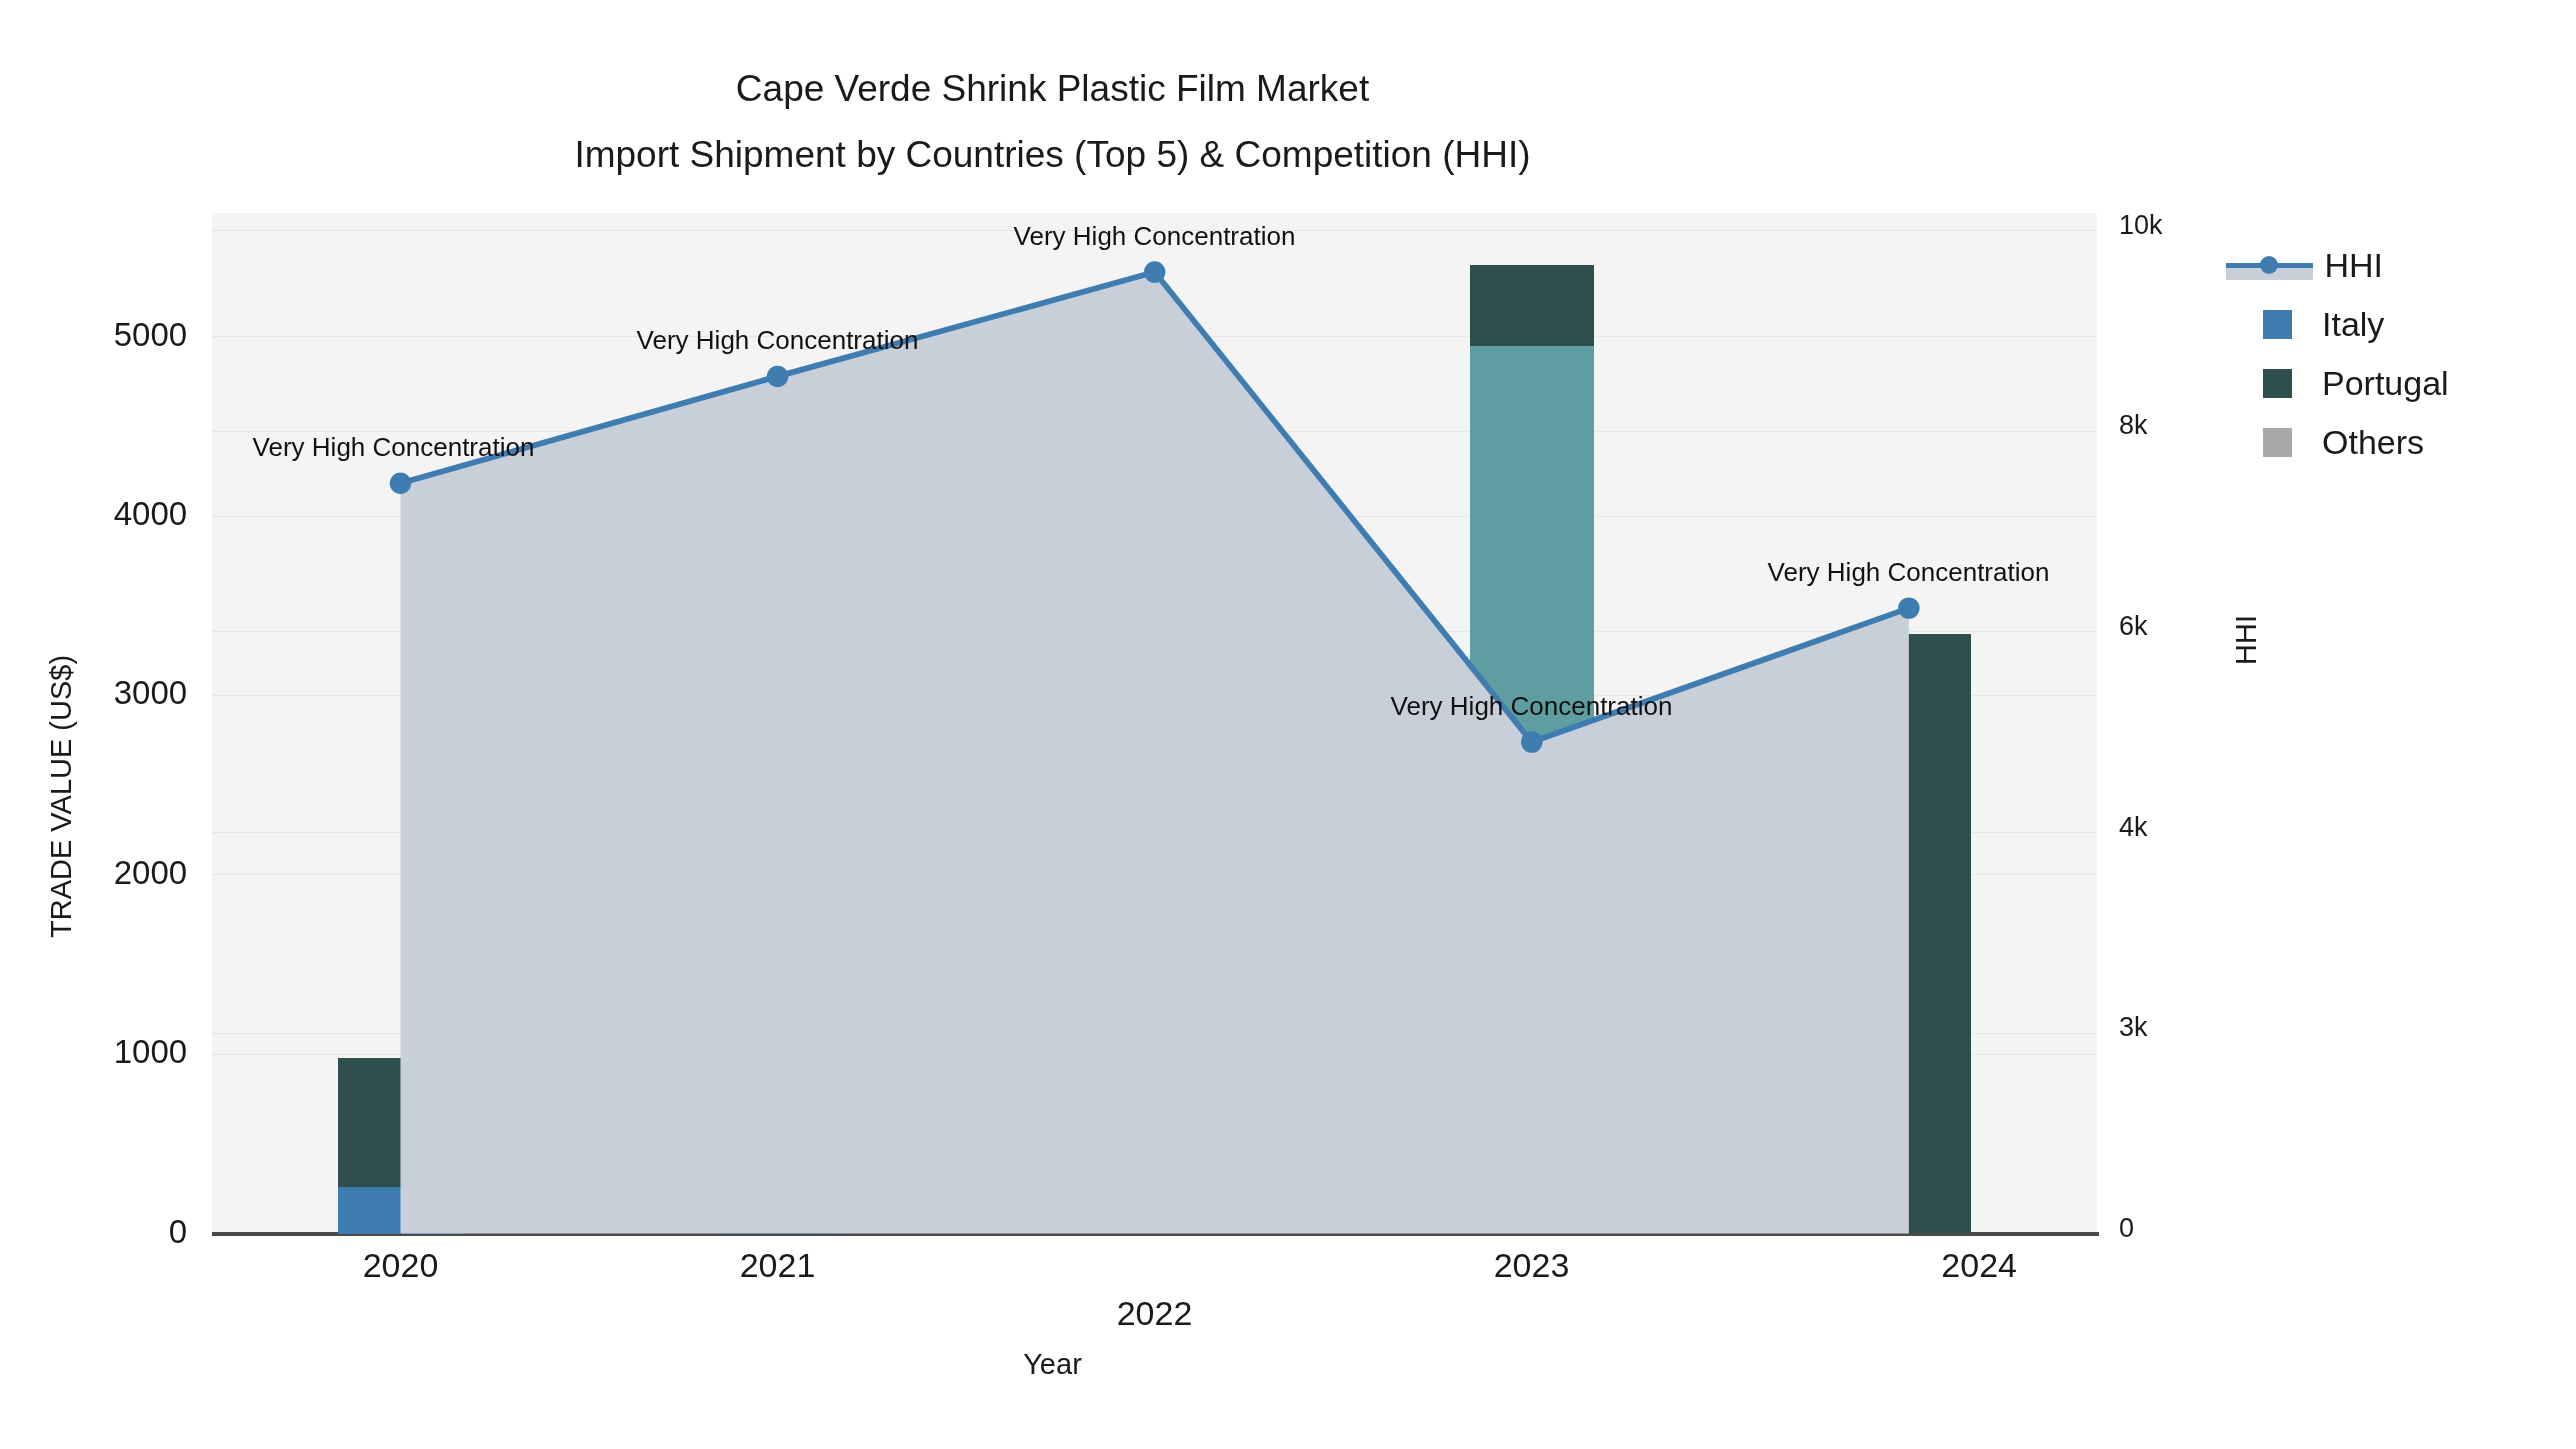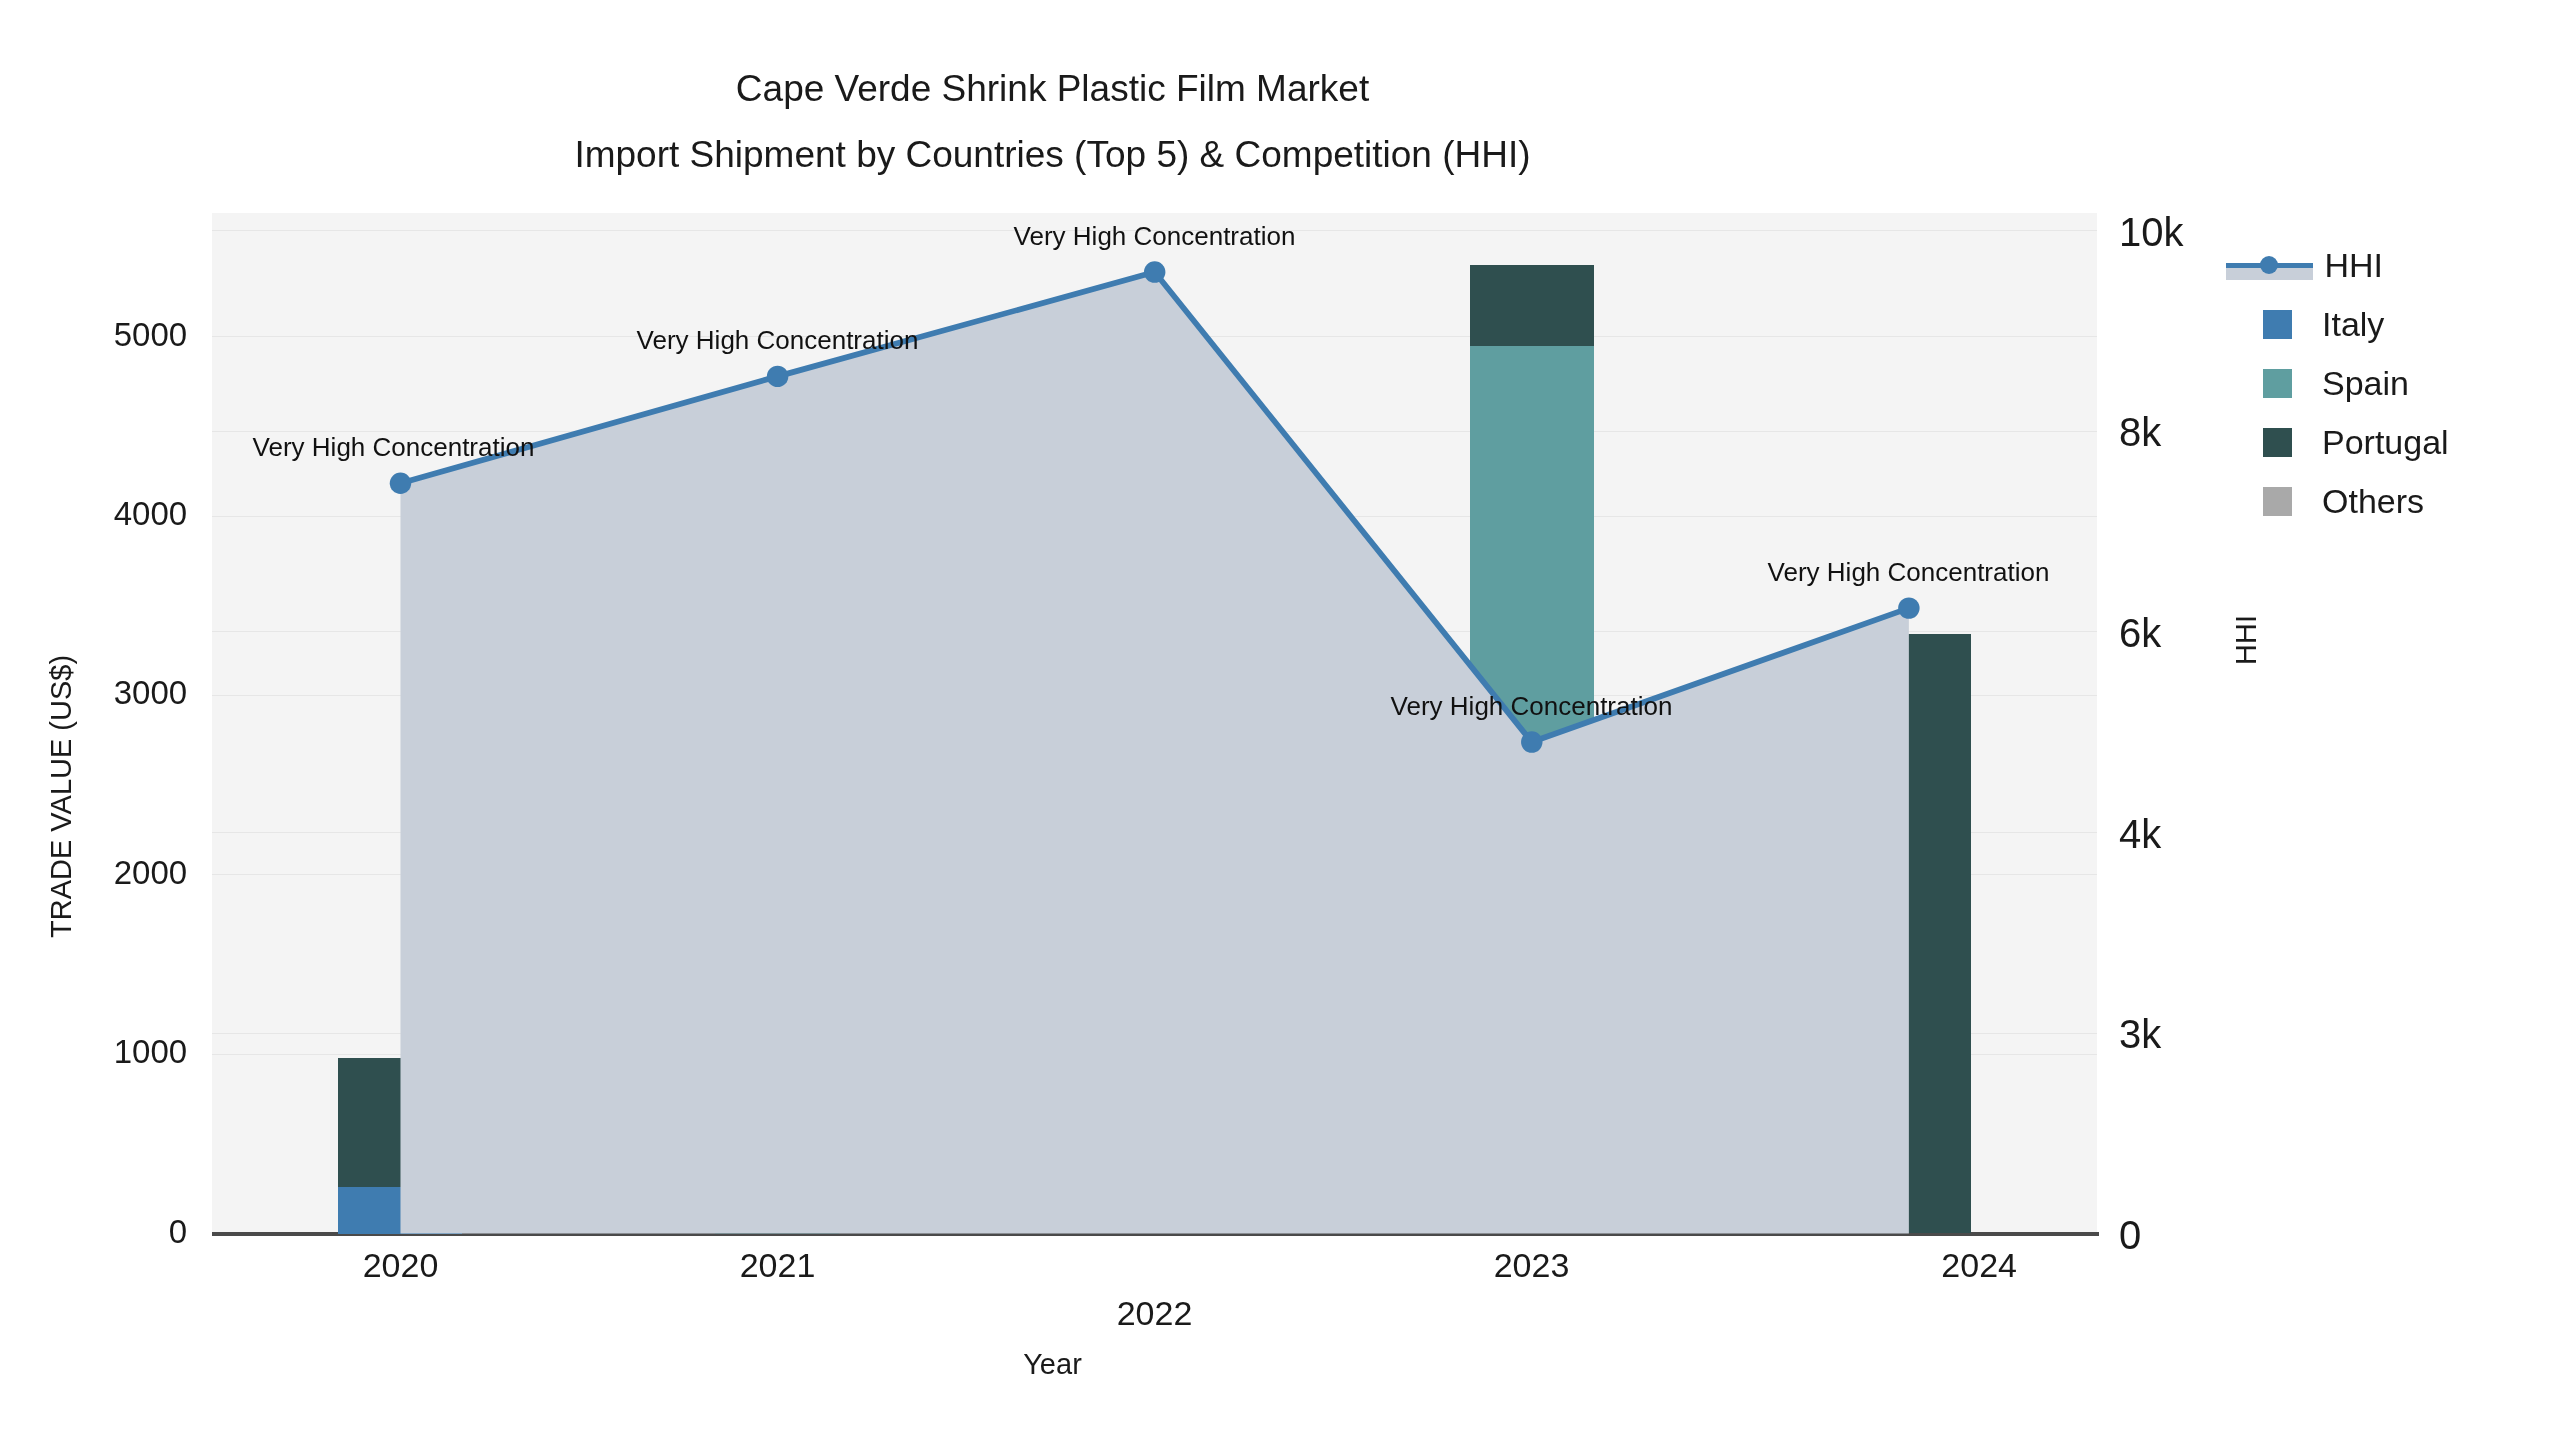--- a/index.html
+++ b/index.html
@@ -31,21 +31,21 @@
   .axis-bottom{
     position:absolute;left:204px;top:1232px;width:1887px;height:3.6px;
     background:#4a4a4a;
   }
   .ytick-left{
     position:absolute;width:172px;text-align:right;
     font-size:33px;color:#1a1a1a;white-space:nowrap;
   }
   .ytick-right{
     position:absolute;left:2111px;width:143px;text-align:left;
-    font-size:40px;color:#1a1a1a;white-space:nowrap;
+    font-size:27px;color:#1a1a1a;white-space:nowrap;
   }
   .xtick{
     position:absolute;top:1246px;width:215px;text-align:center;
     font-size:34px;color:#1a1a1a;white-space:nowrap;
   }
   .axis-label-x{
     position:absolute;top:1348px;left:0;width:2089px;text-align:center;
     font-size:29px;color:#1a1a1a;
   }
   .axis-label-y{
@@ -182,24 +182,20 @@
           <div class="legend-line" style="background: rgb(63, 124, 176);"></div>
           <div class="legend-dot" style="background: rgb(63, 124, 176);"></div>
         </div>
         <div class="legend-label">HHI</div>
       </div>
       <div class="legend-row">
         <div class="legend-swatch" style="background: rgb(63, 124, 176); margin-left: 37px; margin-right: 30px;"></div>
         <div class="legend-label">Italy</div>
       </div>
       <div class="legend-row">
-        <div class="legend-swatch" style="background: rgb(95, 158, 160); margin-left: 37px; margin-right: 30px;"></div>
-        <div class="legend-label">Spain</div>
-      </div>
-      <div class="legend-row">
         <div class="legend-swatch" style="background: rgb(47, 79, 79); margin-left: 37px; margin-right: 30px;"></div>
         <div class="legend-label">Portugal</div>
       </div>
       <div class="legend-row">
         <div class="legend-swatch" style="background: rgb(169, 169, 169); margin-left: 37px; margin-right: 30px;"></div>
         <div class="legend-label">Others</div>
       </div>
     </div>
 
 </div>

